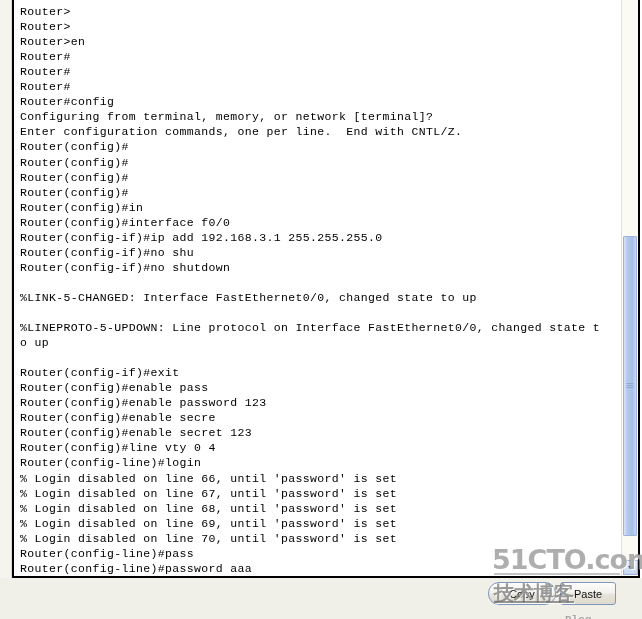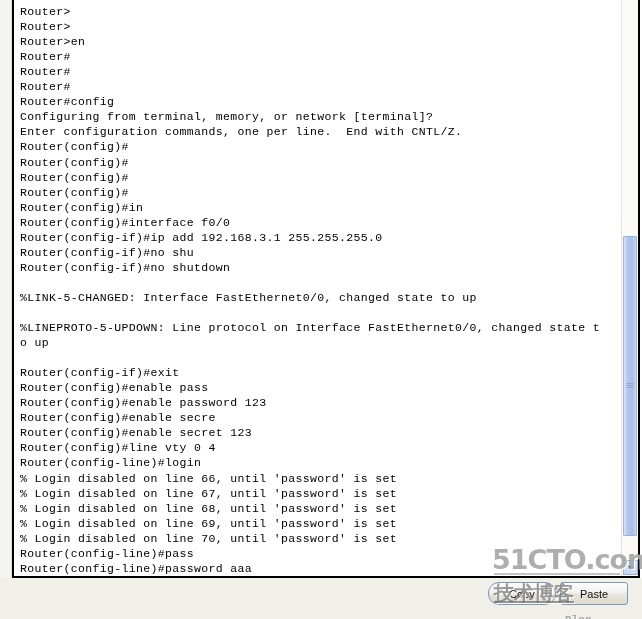--- a/index.html
+++ b/index.html
@@ -157,21 +157,21 @@
     box-sizing: border-box;
     font-family: "Liberation Sans", sans-serif;
     font-size: 11px;
     color: #111111;
     display: flex;
     align-items: center;
     justify-content: center;
     padding: 0 8px;
   }
   .btn-copy { left: 488px; width: 68px; border-radius: 11px; }
-  .btn-paste { left: 560px; width: 68px; }
+  .btn-paste { left: 560px; width: 56px; }
 
   
   .wm-51cto {
     position: absolute;
     left: 492px;
     top: 544px;
     font-family: "DejaVu Sans", sans-serif;
     font-size: 27px;
     font-weight: bold;
     letter-spacing: -1px;

